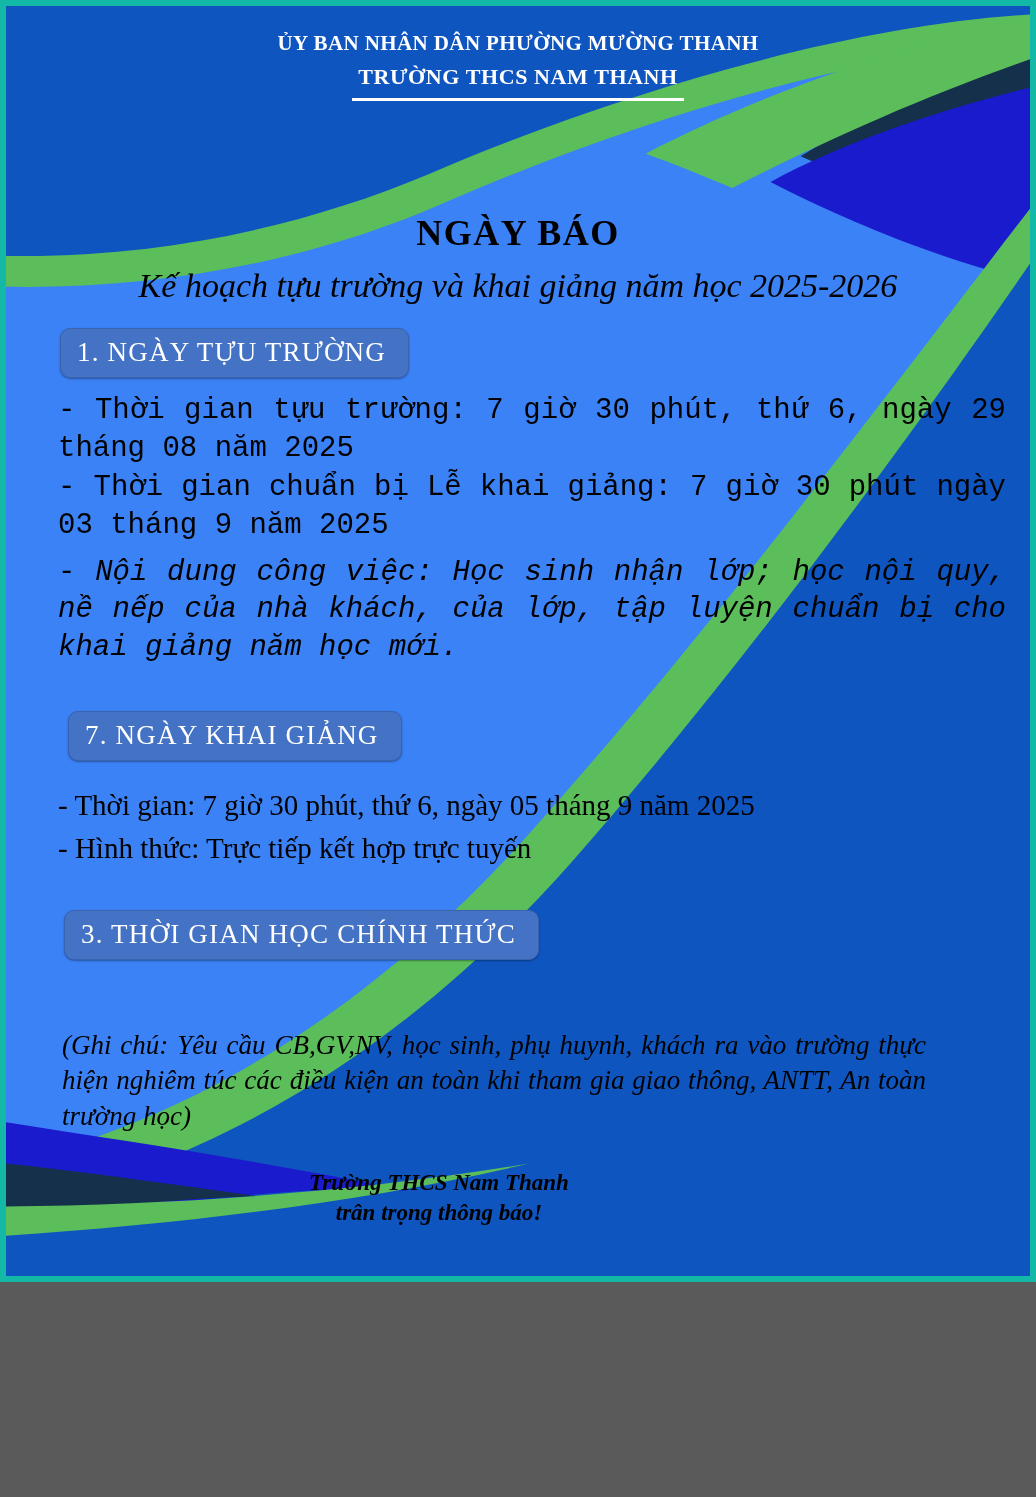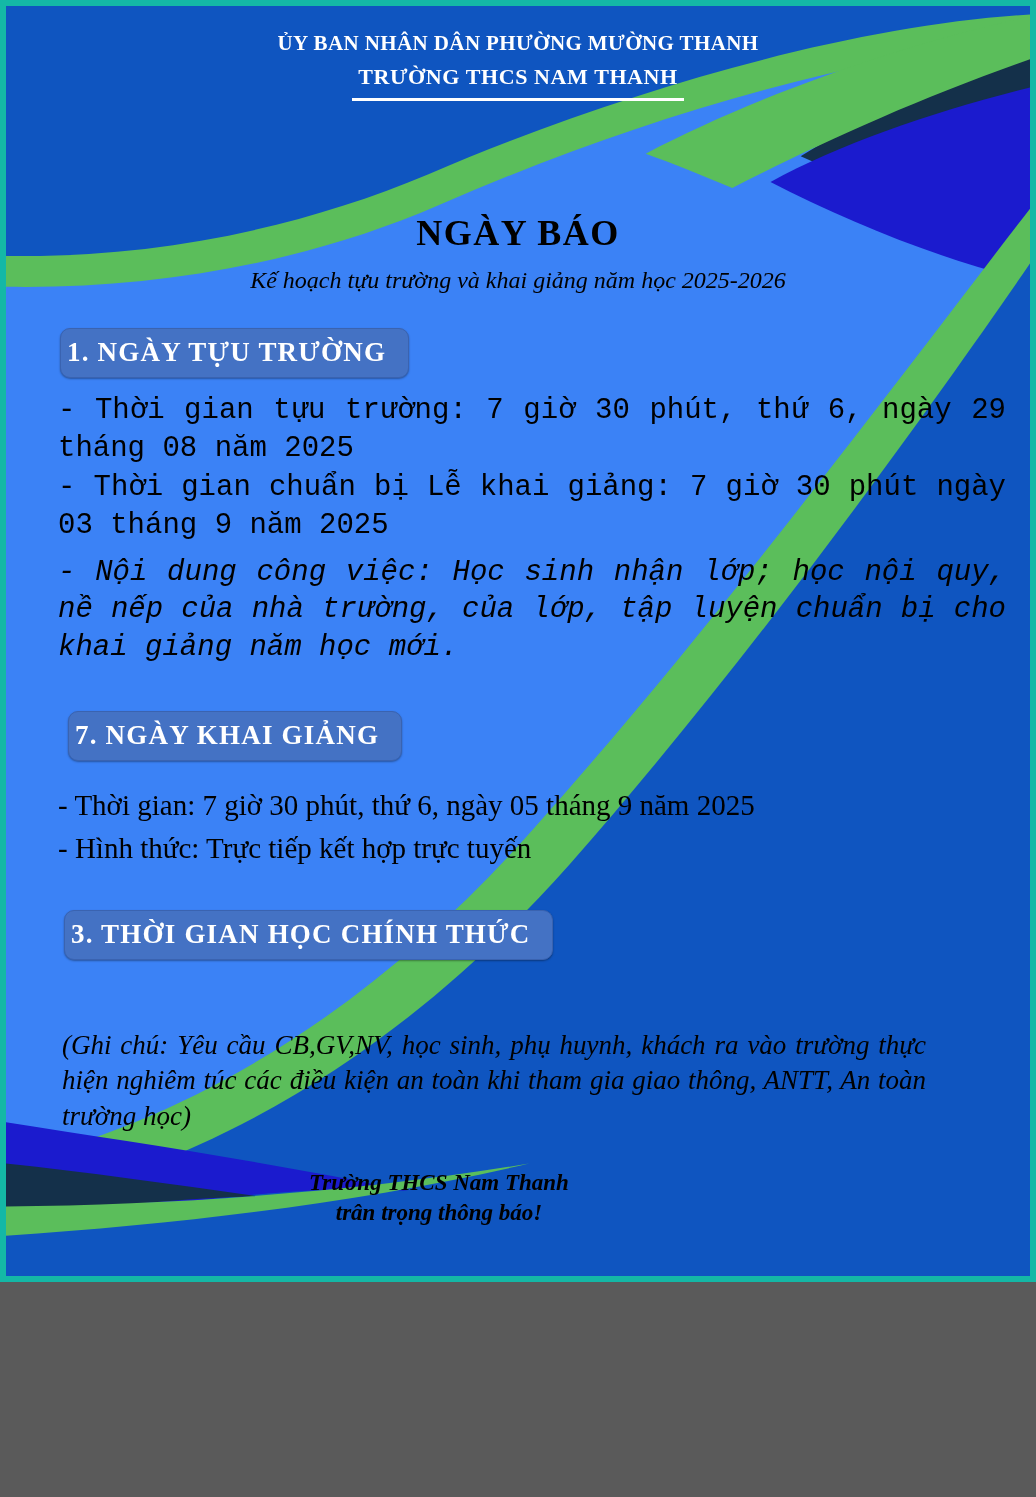--- a/index.html
+++ b/index.html
@@ -67,43 +67,43 @@
   }
   .doc-title {
     font-size: 36px;
     font-weight: bold;
     letter-spacing: 1.5px;
     color: #000000;
     line-height: 1.1;
   }
   .doc-subtitle {
     margin-top: 12px;
-    font-size: 24px;
+    font-size: 34px;
     font-style: italic;
     color: #000000;
     line-height: 1.2;
     white-space: nowrap;
   }
 
   
   .content {
     position: absolute;
     top: 322px;
     left: 36px;
     width: 964px;
     z-index: 5;
   }
   .badge {
     display: inline-block;
     background: #4472C4;
     color: #ffffff;
-    font-weight: bold;
+    font-weight: normal;
     font-size: 27px;
     letter-spacing: 1.2px;
-    padding: 8px 22px 9px 6px;
+    padding: 8px 22px 9px 16px;
     border-radius: 10px;
     border: 1px solid #3a63b0;
     box-shadow: 0 1px 2px rgba(0,0,0,0.35);
     line-height: 1.15;
   }
   .sec1 { margin-left: 18px; }
   .sec2 { margin-left: 26px; }
   .sec3 { margin-left: 22px; }
 
   .body-text {
@@ -220,21 +220,21 @@
   </div>
 
   <div class="content">
 
     <div class="sec1">
       <span class="badge">1. NGÀY TỰU TRƯỜNG</span>
     </div>
     <div class="block-1">
       <p class="body-text just">- Thời gian tựu trường:  7 giờ 30 phút, thứ 6, ngày 29 tháng 08 năm 2025</p>
       <p class="body-text just">- Thời gian chuẩn bị Lễ khai giảng: 7 giờ 30 phút ngày 03 tháng 9 năm 2025</p>
-      <p class="body-text just ital p3">- Nội dung công việc: Học sinh nhận lớp; học nội quy, nề nếp của nhà trường, của lớp, tập luyện chuẩn bị cho khai giảng năm học mới.</p>
+      <p class="body-text just ital p3">- Nội dung công việc: Học sinh nhận lớp; học nội quy, nề nếp của nhà khách, của lớp, tập luyện chuẩn bị cho khai giảng năm học mới.</p>
     </div>
 
     <div class="gap-2"></div>
 
     <div class="sec2">
       <span class="badge">7. NGÀY KHAI GIẢNG</span>
     </div>
     <div class="block-2">
       <p class="body-text">- Thời gian:  7 giờ 30 phút, thứ 6, ngày 05 tháng 9 năm 2025</p>
       <p class="body-text">- Hình thức: Trực tiếp kết hợp trực tuyến</p>

